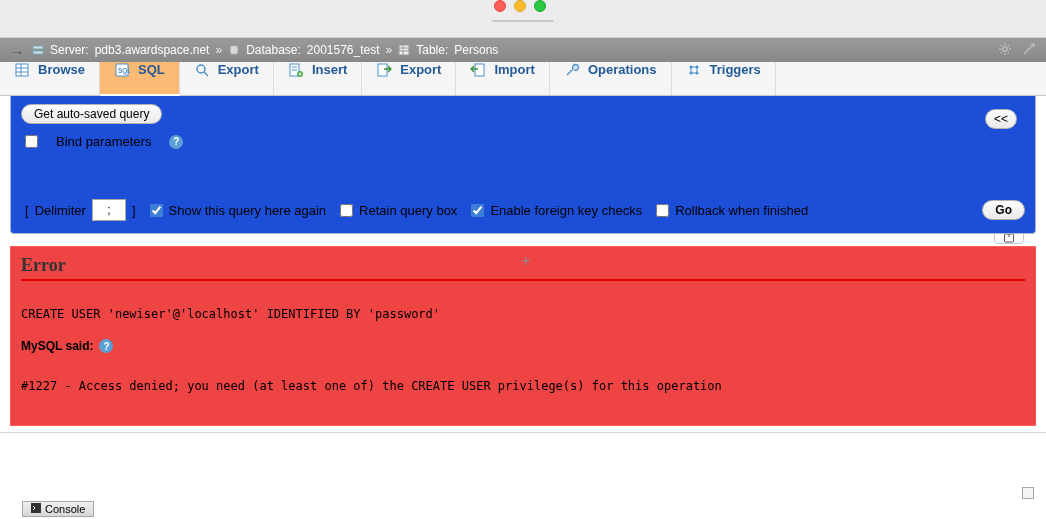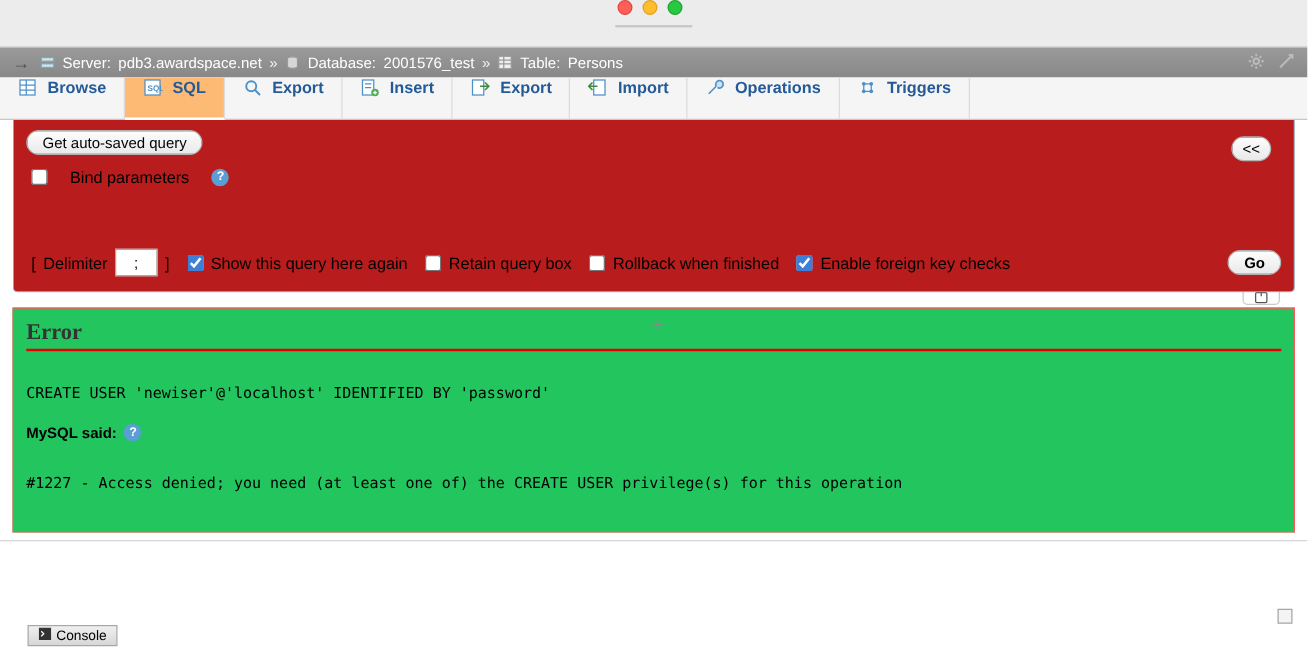--- a/index.html
+++ b/index.html
@@ -153,21 +153,21 @@
     margin-bottom: -1px;
   }
   .tab-icon {
     width: 16px; height: 16px;
     display: inline-flex;
     align-items: center; justify-content: center;
   }
 
   
   .query-area {
-    background: #b91c1c;
+    background: #1d4ed8;
     border: 1px solid #a8b9c9;
     border-top: none;
     border-radius: 0 0 4px 4px;
     margin: 0 10px;
     padding: 8px 10px 12px;
     position: relative;
   }
   .btn-oval {
     background: linear-gradient(#fdfdfd, #e9e9e9);
     border: 1px solid #b3b3b3;
@@ -231,21 +231,21 @@
     accent-color: #3d7ed6;
   }
   .go-btn {
     margin-left: auto;
     font-weight: 700;
   }
 
   
   .error-panel {
     margin: 12px 10px 0;
-    background: #22c55e;
+    background: #ef4444;
     border: 1px solid #ff5a5a;
     padding: 8px 10px 14px;
   }
   .error-panel h2 {
     font-family: Georgia, serif;
     font-size: 18px;
     color: #333;
     border-bottom: 2px solid #e60000;
     padding-bottom: 3px;
     margin-bottom: 12px;
@@ -505,26 +505,26 @@
     </div>
     <label class="check-group">
       <input type="checkbox" checked="" style="">
       <span>Show this query here again</span>
     </label>
     <label class="check-group">
       <input type="checkbox" style="">
       <span>Retain query box</span>
     </label>
     <label class="check-group">
+      <input type="checkbox" checked="" style="">
+      <span>Enable foreign key checks</span>
+    </label>
+    <label class="check-group">
       <input type="checkbox" style="">
       <span>Rollback when finished</span>
-    </label>
-    <label class="check-group">
-      <input type="checkbox" checked="" style="">
-      <span>Enable foreign key checks</span>
     </label>
     <button class="btn-oval go-btn">Go</button>
   </div>
 </div>
 
 <div class="error-panel">
   <h2>Error</h2>
   <pre>CREATE USER 'newiser'@'localhost' IDENTIFIED BY 'password'</pre>
   <div class="mysql-said">
     <span class="bold">MySQL said:</span>

